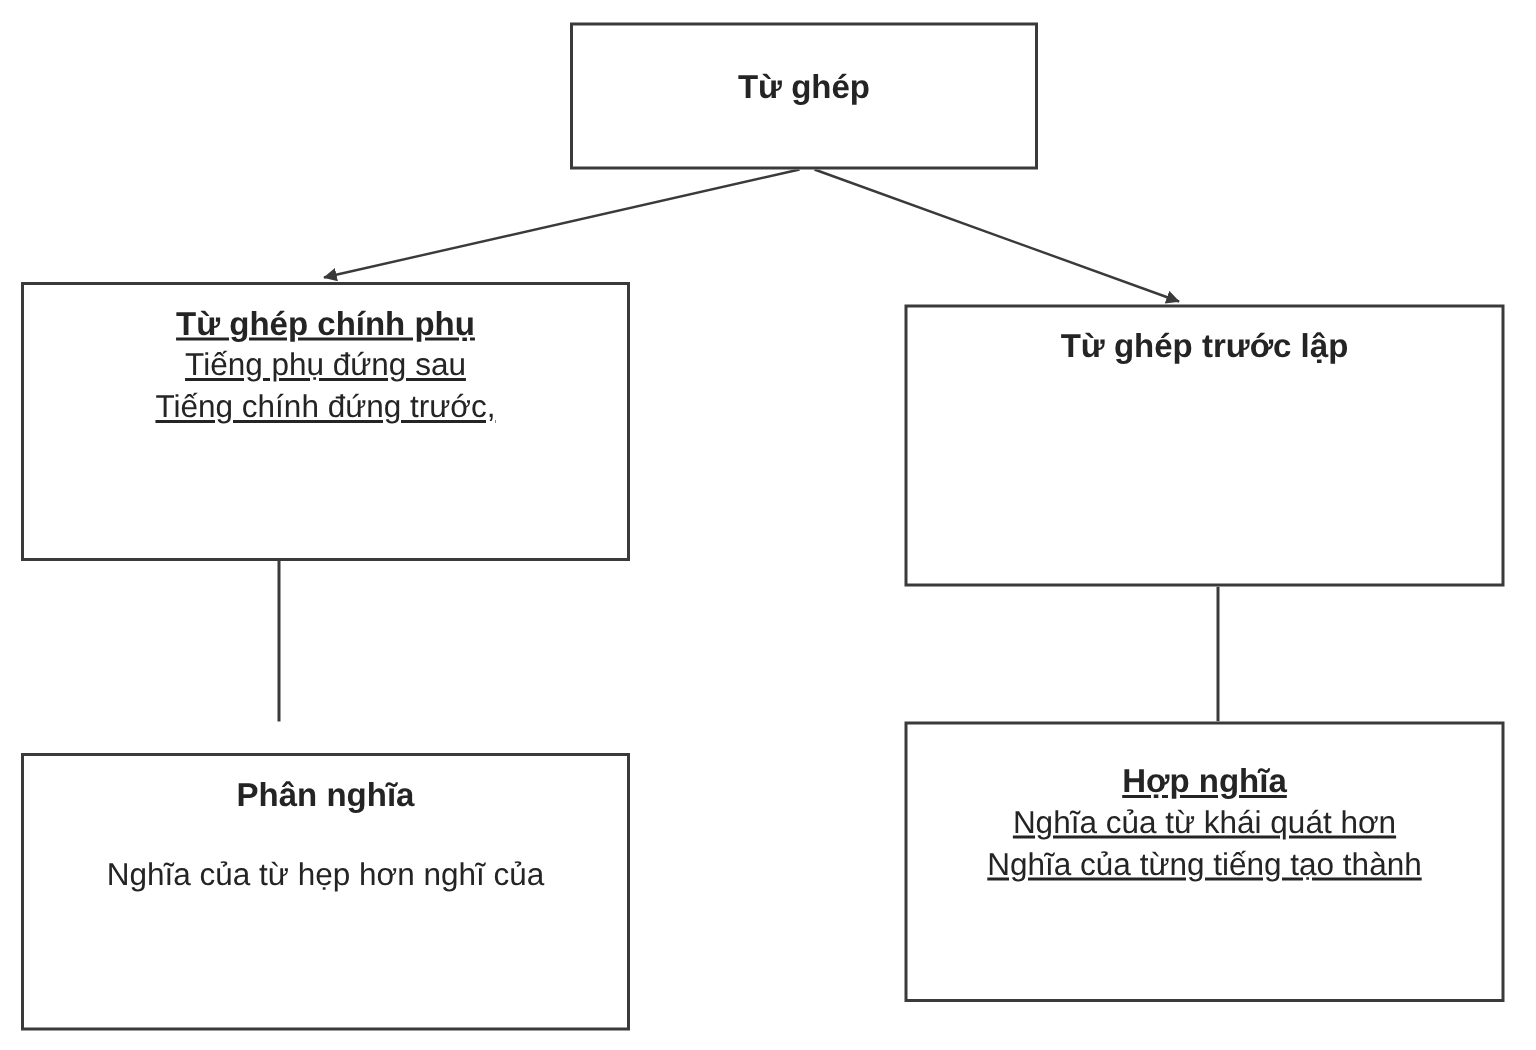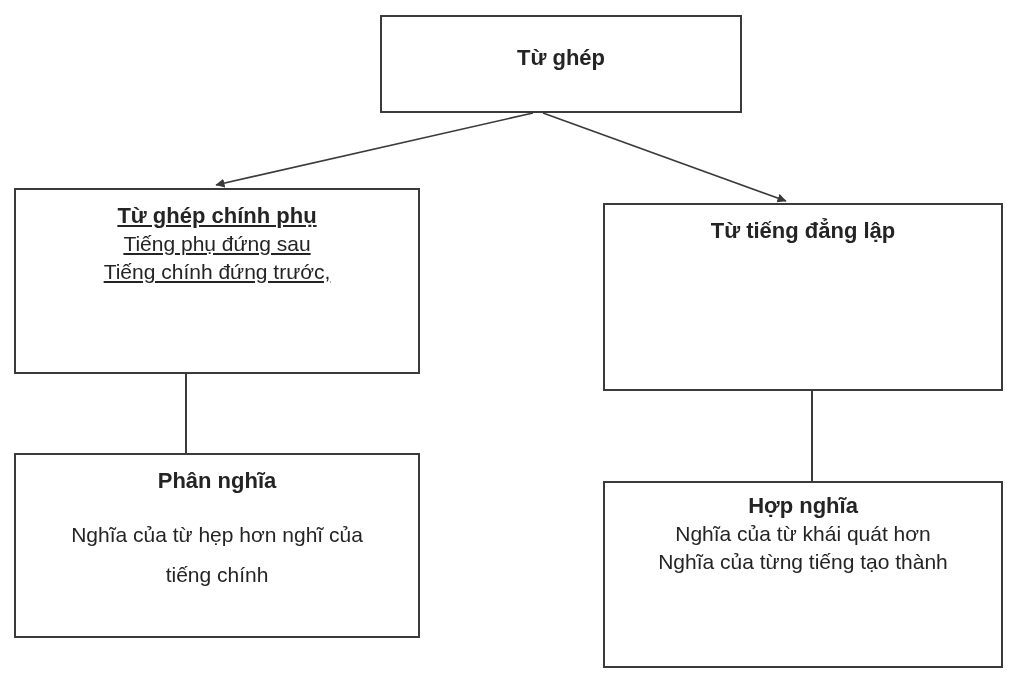--- a/index.html
+++ b/index.html
@@ -30,28 +30,28 @@
     border:2px solid var(--border);
     background:#ffffff;
     text-align:center;
   }
   .box p{margin:0;text-align:center;}
   .title{font-weight:700;font-size:22px;line-height:28px;}
   .line{font-size:21px;line-height:28px;margin-top:26px;}
   .body-block{margin-top:20px;}
   .body-line{font-size:21px;line-height:40px;}
   #box-root{
-    left:380px;top:15px;width:362px;height:98px;
+    left:380px;top:15px;width:312px;height:98px;
     display:flex;align-items:center;justify-content:center;
     padding-bottom:12px;
   }
   #box-chinh-phu{left:14px;top:188px;width:406px;height:186px;padding-top:12px;text-decoration:underline;}
   #box-dang-lap{left:603px;top:203px;width:400px;height:188px;padding-top:12px;}
-  #box-phan-nghia{left:14px;top:453px;width:406px;height:185px;padding-top:12px;}
-  #box-hop-nghia{left:603px;top:481px;width:400px;height:187px;padding-top:9px;}
+  #box-phan-nghia{left:14px;top:502px;width:406px;height:185px;padding-top:12px;}
+  #box-hop-nghia{left:603px;top:481px;width:400px;height:187px;padding-top:24px;text-decoration:underline;}
 </style>
 </head>
 <body>
 
 <div class="canvas">
 
   <svg class="connectors" viewBox="0 0 1024 700" xmlns="http://www.w3.org/2000/svg">
     <defs>
       <marker id="arrowhead" markerWidth="10" markerHeight="10" refX="8.5" refY="4.5" orient="auto" markerUnits="userSpaceOnUse">
         <path d="M0,0 L9,4.5 L0,9 Z"></path>
@@ -67,28 +67,27 @@
     <p class="title">Từ ghép</p>
   </div>
 
   <div class="box" id="box-chinh-phu">
     <p class="title">Từ ghép chính phụ</p>
     <p class="line">Tiếng phụ đứng sau</p>
     <p class="line">Tiếng chính đứng trước,</p>
   </div>
 
   <div class="box" id="box-dang-lap">
-    <p class="title">Từ tiếng đẳng lập</p>
+    <p class="title">Từ ghép trước lập</p>
   </div>
 
   <div class="box" id="box-phan-nghia">
     <p class="title">Phân nghĩa</p>
     <div class="body-block">
       <p class="body-line">Nghĩa của từ hẹp hơn nghĩ của</p>
-      <p class="body-line">tiếng chính</p>
     </div>
   </div>
 
   <div class="box" id="box-hop-nghia">
     <p class="title">Hợp nghĩa</p>
     <p class="line">Nghĩa của từ khái quát hơn</p>
     <p class="line">Nghĩa của từng tiếng tạo thành</p>
   </div>
 
 </div>

